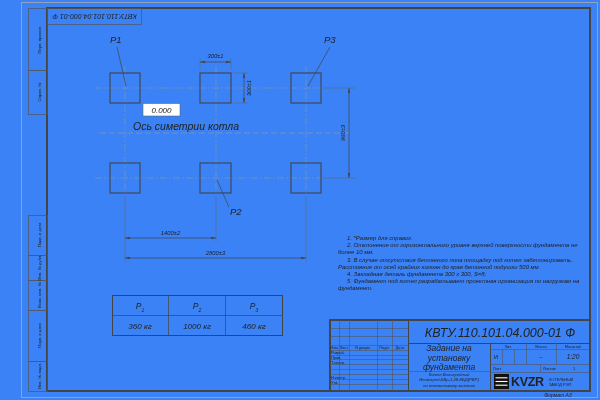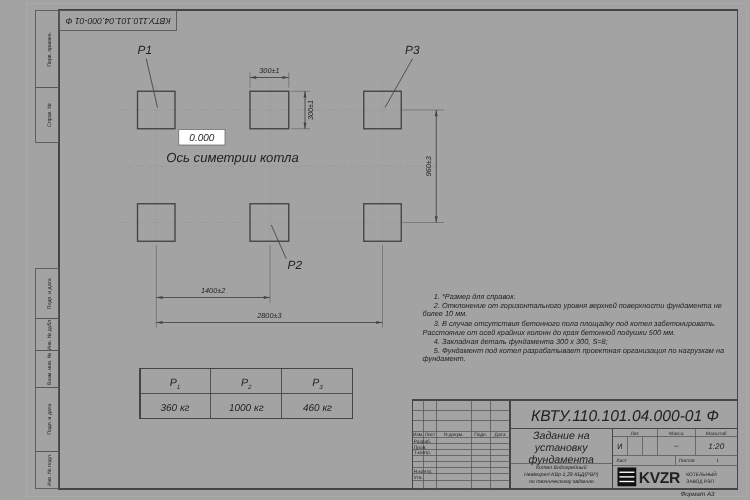--- a/index.html
+++ b/index.html
@@ -1,16 +1,16 @@
 <!DOCTYPE html>
 <html><head>
 <meta charset="utf-8">
 <style>
   html,body{margin:0;padding:0;background:#fff;}
-  #page{position:relative;width:600px;height:400px;background:#a3a3a3;overflow:hidden;
+  #page{position:relative;width:600px;height:400px;background:#3b82f6;overflow:hidden;
         font-family:"Liberation Sans",sans-serif;}
   #wm{position:absolute;left:-140px;top:-140px;width:950px;height:760px;display:flex;
       flex-wrap:wrap;gap:30px 34px;align-content:space-between;transform:rotate(-27deg);
       opacity:.055;z-index:1;pointer-events:none;}
   #wm span{font:600 7px "DejaVu Sans",sans-serif;color:#48688f;white-space:nowrap;}
   svg{position:absolute;left:0;top:0;z-index:2;}
   svg text{fill:#222;font-family:"Liberation Sans",sans-serif;}
   .it{font-style:italic;}
   .t39{font-size:3.9px;} .t42{font-size:4.2px;} .t50{font-size:5px;}
   .t58{font-size:5.8px;} .t60{font-size:6px;} .t65{font-size:6.5px;}

